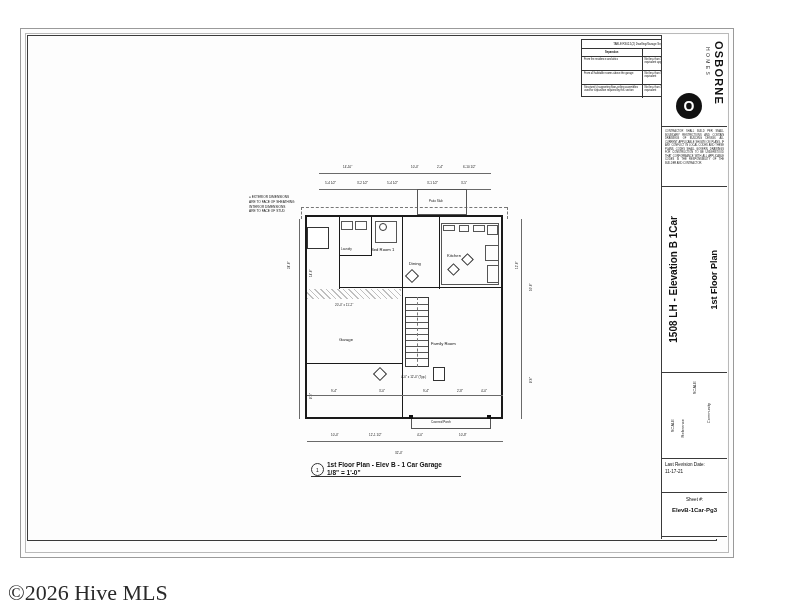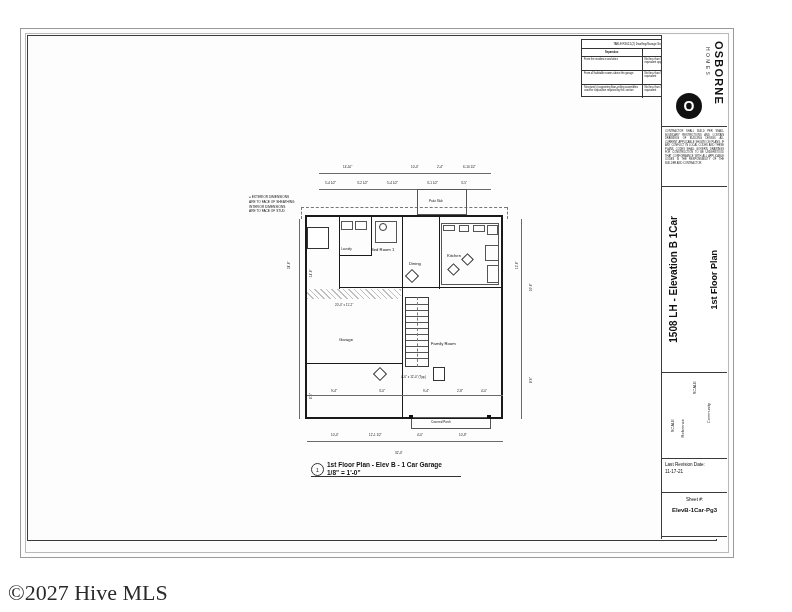--- a/index.html
+++ b/index.html
@@ -323,13 +323,13 @@
   </div>
 
   <div id="caption">
     <div id="caption-num">1</div>
     <div id="caption-rule"></div>
     <div class="c1">1st Floor Plan - Elev B - 1 Car Garage</div>
     <div class="c2">1/8" = 1'-0"</div>
   </div>
 </div>
 
-<div id="watermark">©2027 Hive MLS</div>
+<div id="watermark">©2026 Hive MLS</div>
 
 </body></html>

